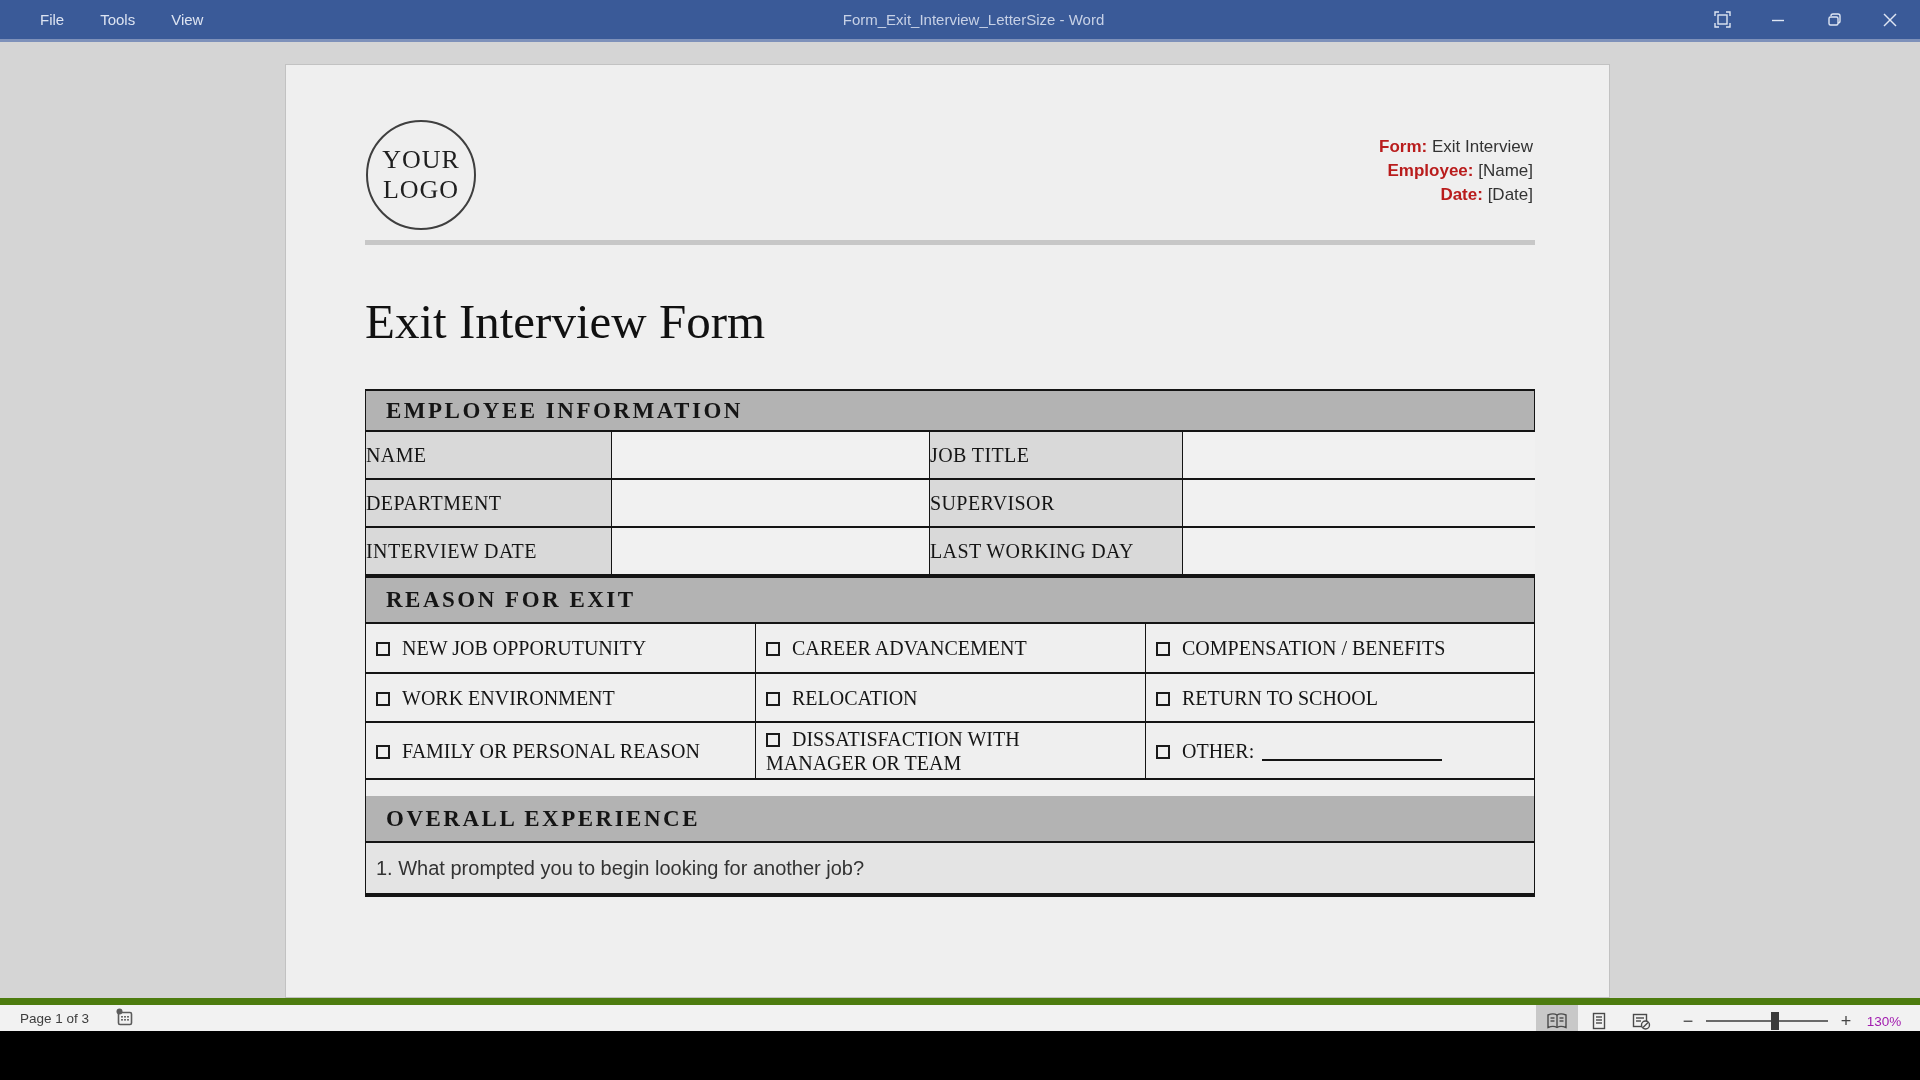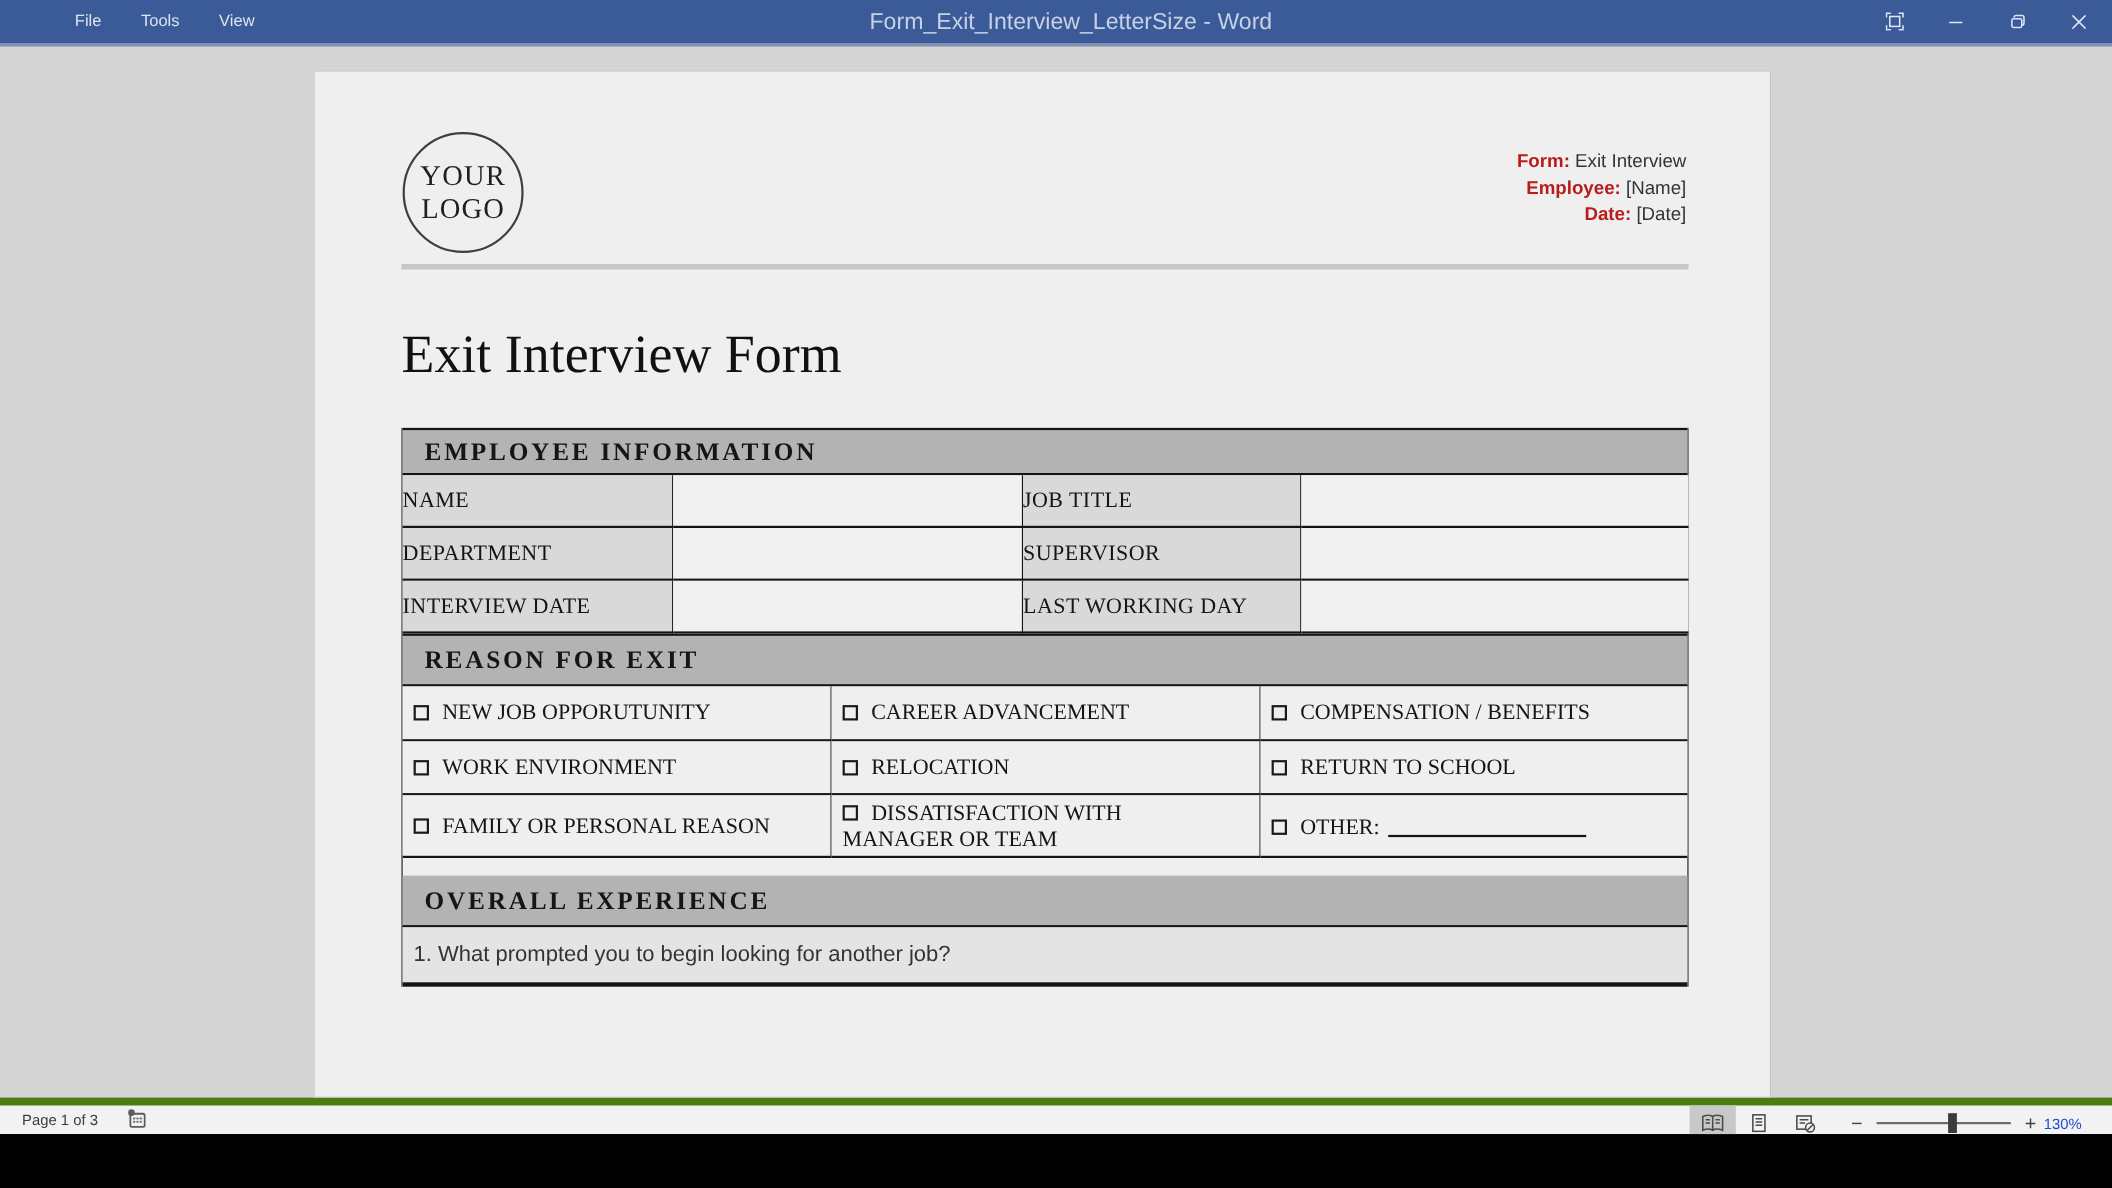--- a/index.html
+++ b/index.html
@@ -15,23 +15,23 @@
   }
   *{margin:0;padding:0;box-sizing:border-box;}
   html,body{width:1920px;height:1080px;overflow:hidden;}
   body{font-family:"Liberation Sans",sans-serif;background:#000;}
   .app{position:absolute;inset:0;width:1920px;height:1080px;}
 
   
   .titlebar{position:absolute;left:0;top:0;width:1920px;height:39px;
     background:var(--titlebar-blue);display:flex;align-items:center;}
   .titlebar-accent{position:absolute;left:0;top:39px;width:1920px;height:3px;background:#7e91ba;}
-  .menus{display:flex;padding-left:40px;gap:36px;margin-left:28px;}
+  .menus{display:flex;padding-left:40px;gap:36px;}
   .menu-item{color:#dde4f2;font-size:15px;cursor:default;}
-  .tb-title{position:absolute;left:0;right:0;text-align:center;color:#c7d1e6;font-size:21px;pointer-events:none;margin-left:27px;}
+  .tb-title{position:absolute;left:0;right:0;text-align:center;color:#c7d1e6;font-size:15px;pointer-events:none;margin-left:27px;}
   .win-controls{position:absolute;right:2px;top:0;height:39px;display:flex;}
   .win-btn{width:56px;height:39px;display:flex;align-items:center;justify-content:center;}
   .win-btn svg{display:block;}
 
   
   .doc-area{position:absolute;left:0;top:42px;width:1920px;height:956px;background:var(--window-bg);text-decoration:underline;}
   .page{position:absolute;left:285px;top:22px;width:1325px;height:934px;
     background:var(--page-bg);border:1px solid #c2c2c2;}
 
   .logo-circle{position:absolute;left:80px;top:55px;width:110px;height:110px;border:2px solid #3f3f3f;
@@ -86,21 +86,21 @@
     border-top:7px solid #4d7c0f;display:flex;align-items:center;font-size:13.5px;color:#3d3d3d;}
   .sb-left{display:flex;align-items:center;gap:26px;padding-left:20px;}
   .sb-right{position:absolute;right:10px;top:0;height:32px;display:flex;align-items:center;}
   .view-btn{width:42px;height:32px;display:flex;align-items:center;justify-content:center;}
   .view-btn.active{background:#c8c8c8;}
   .zoom-cluster{display:flex;align-items:center;margin-left:14px;}
   .zoom-minus,.zoom-plus{font-size:18px;color:#444;width:24px;text-align:center;}
   .zoom-track{position:relative;width:122px;height:20px;margin:0 6px;}
   .zoom-track .track-line{position:absolute;left:0;right:0;top:9px;height:2px;background:#6a6a6a;}
   .zoom-thumb{position:absolute;left:53%;top:1px;width:8px;height:18px;background:#3b3b3b;}
-  .zoom-label{width:52px;text-align:left;color:#1d4ed8;}
+  .zoom-label{width:52px;text-align:center;color:#a21caf;}
 
   .bottom-strip{position:absolute;left:0;top:1031px;width:1920px;height:49px;background:#000;}
 </style>
 </head>
 <body>
 
 <div class="app">
 
   <div class="titlebar">
     <div class="menus">

